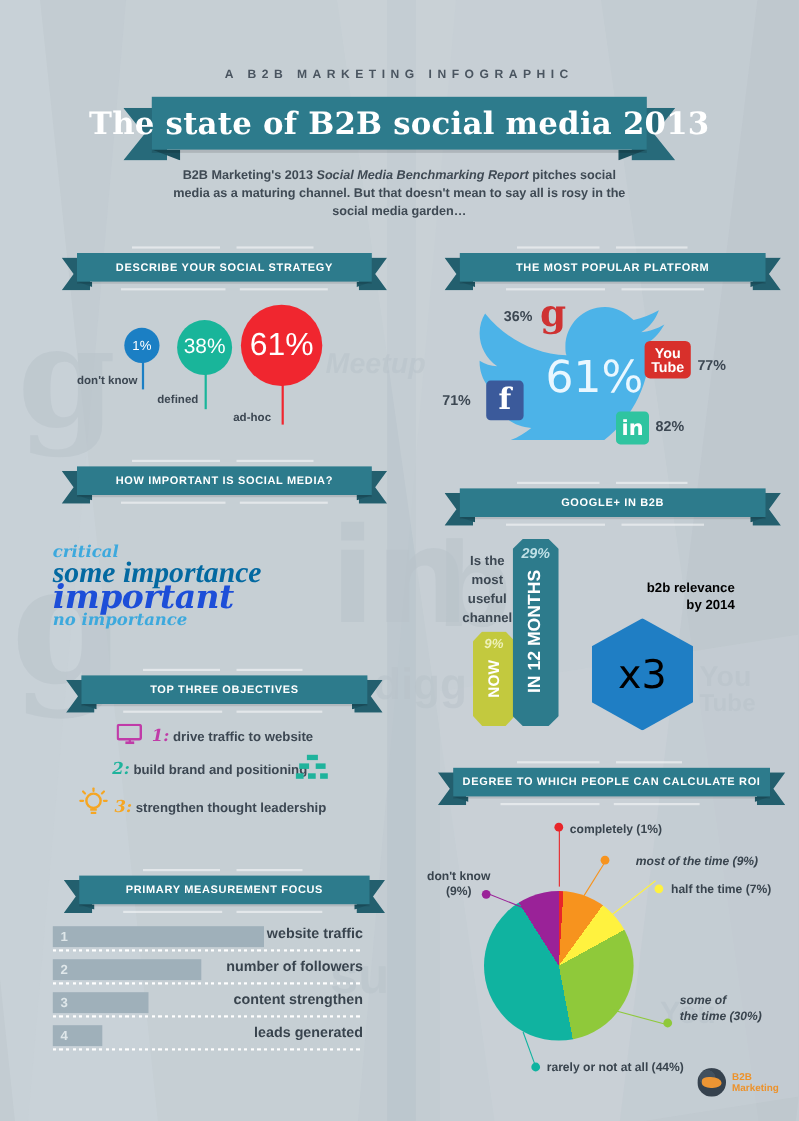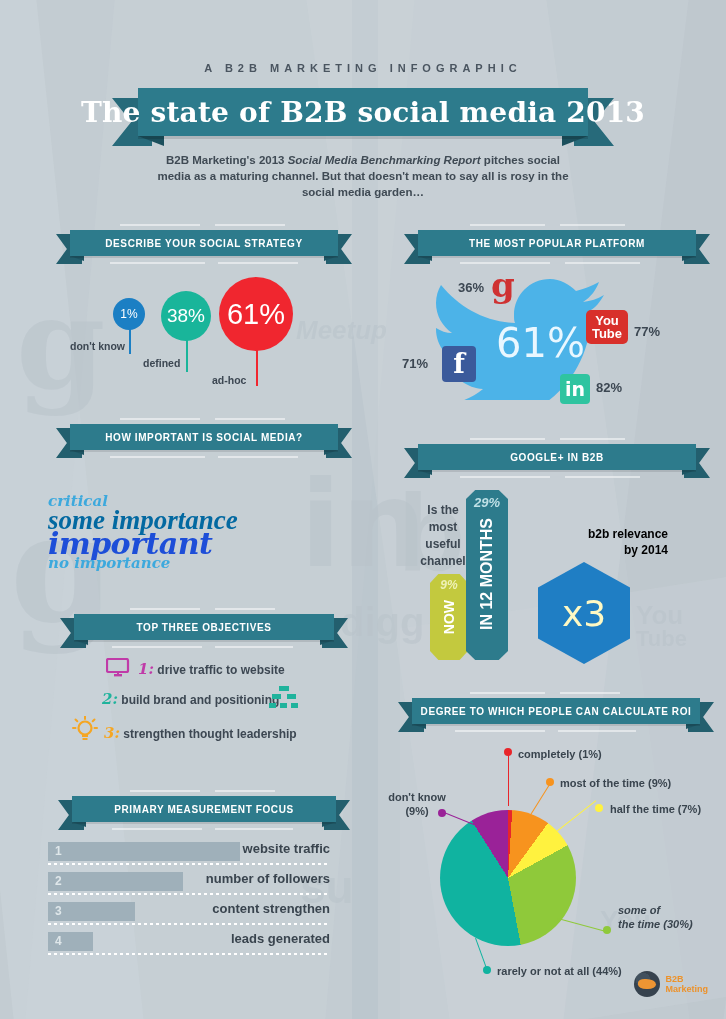--- a/index.html
+++ b/index.html
@@ -96,21 +96,21 @@
   .gp .side-txt{position:absolute;left:14px;top:32px;width:62px;text-align:center;
      font-size:12px;font-weight:bold;color:#3c4752;line-height:17px;}
   .bar3d{position:absolute;}
   .bar3d .face{position:absolute;left:0;top:0;width:100%;height:100%;
      clip-path:polygon(0 9px,22% 0,78% 0,100% 9px,100% calc(100% - 9px),78% 100%,22% 100%,0 calc(100% - 9px));}
   .vtext{position:absolute;left:50%;transform:translateX(-50%) rotate(180deg);
      writing-mode:vertical-rl;color:#fff;font-weight:bold;white-space:nowrap;}
   .hex{position:absolute;width:92px;height:102px;background:#1f7ec4;
      clip-path:polygon(50% 0,100% 25%,100% 75%,50% 100%,0 75%,0 25%);
      display:flex;align-items:center;justify-content:center;}
-  .hex span{color:#fef9c3;font-size:36px;font-weight:normal;font-family:"DejaVu Sans",sans-serif;text-align:right;}
+  .hex span{color:#000000;font-size:36px;font-weight:normal;font-family:"DejaVu Sans",sans-serif;text-align:right;}
   .hexlbl{position:absolute;font-size:12px;font-weight:bold;color:#000000;
      text-align:right;line-height:16px;}
 
   
   .pie-wrap{position:absolute;left:398px;top:730px;width:328px;height:250px;z-index:6;}
   .pie{position:absolute;left:42px;top:80px;width:136px;height:136px;border-radius:50%;}
   .plab{position:absolute;font-size:11px;font-weight:bold;color:#39444e;line-height:14px;white-space:nowrap;}
   .pdot{position:absolute;width:8px;height:8px;border-radius:50%;}
   .lead{position:absolute;height:1px;transform-origin:0 0;}
 
@@ -423,21 +423,21 @@
         #8fc93a 61.2deg 169.2deg,
         #10b3a0 169.2deg 327.6deg,
         #9a2298 327.6deg 360deg);"></div>
 
     <div class="lead" style="left:110px;top:76px;width:56px;background:#e8252a;transform:rotate(-90deg);transform-origin:0 0;"></div>
     <div class="pdot" style="left:106px;top:18px;background:#e8252a;"></div>
     <div class="plab" style="left:120px;top:17px;">completely (1%)</div>
 
     <div class="lead" style="left:130px;top:88px;width:44px;background:#f7931e;transform:rotate(-58deg);transform-origin:0 0;"></div>
     <div class="pdot" style="left:148px;top:48px;background:#f7931e;"></div>
-    <div class="plab" style="left:162px;top:46px;">most of the time (9%)</div>
+    <div class="plab" style="left:180px;top:46px;font-style:italic;">most of the time (9%)</div>
 
     <div class="lead" style="left:152px;top:106px;width:58px;background:#fff23f;transform:rotate(-38deg);transform-origin:0 0;"></div>
     <div class="pdot" style="left:197px;top:74px;background:#fff23f;"></div>
     <div class="plab" style="left:212px;top:72px;">half the time (7%)</div>
 
     <div class="lead" style="left:160px;top:188px;width:48px;background:#8fc93a;transform:rotate(15deg);transform-origin:0 0;"></div>
     <div class="pdot" style="left:205px;top:196px;background:#8fc93a;"></div>
     <div class="plab" style="left:220px;top:173px;font-style:italic;">
       <div>some of</div>
       <div>the time (30%)</div>

